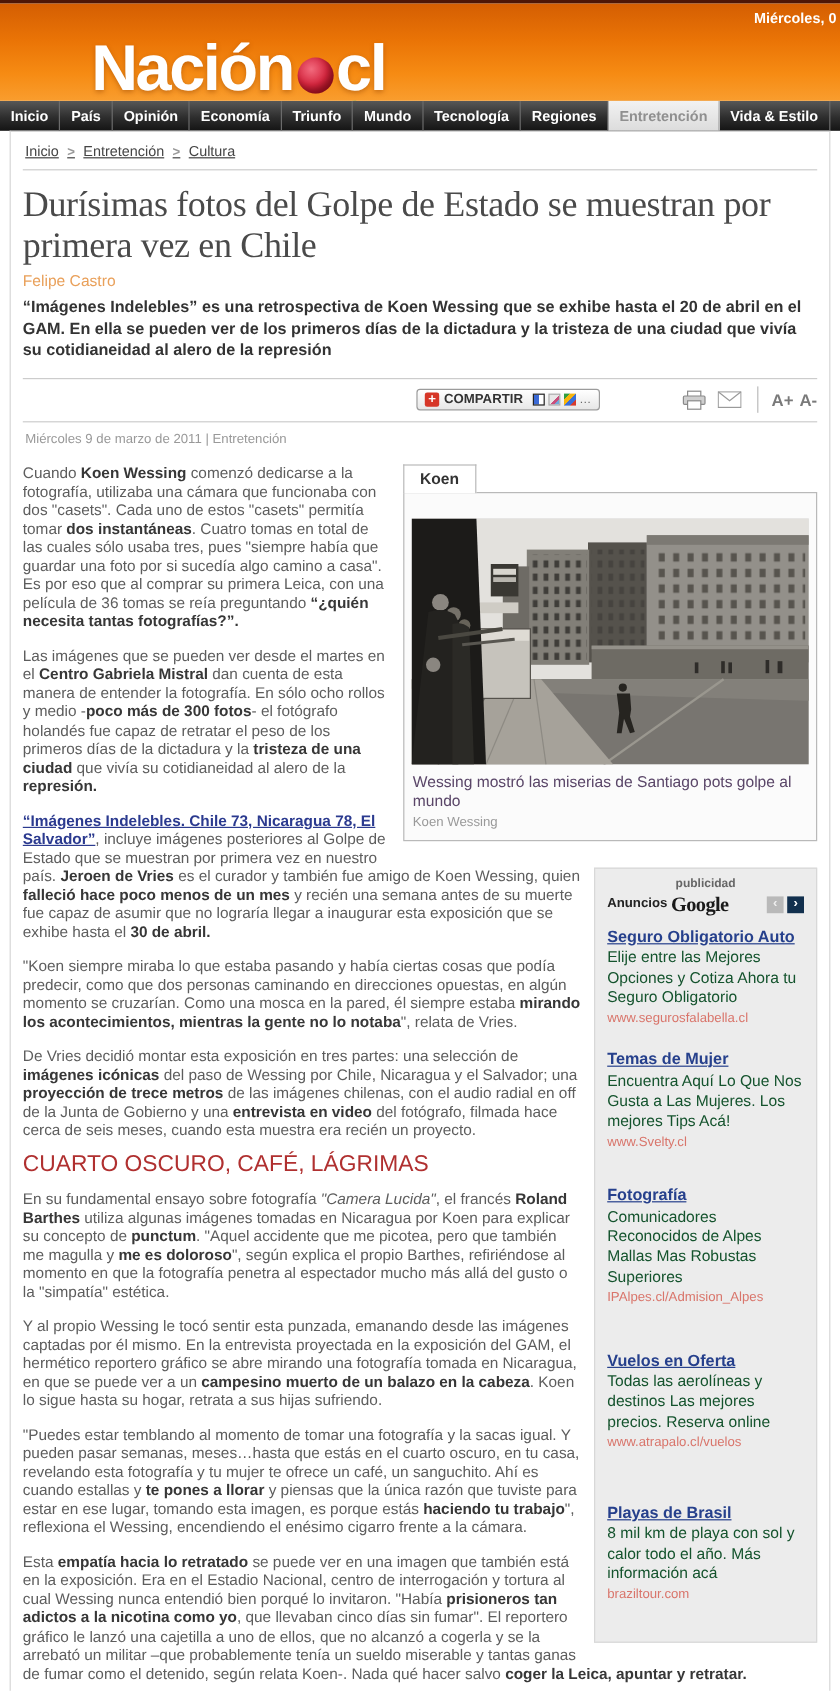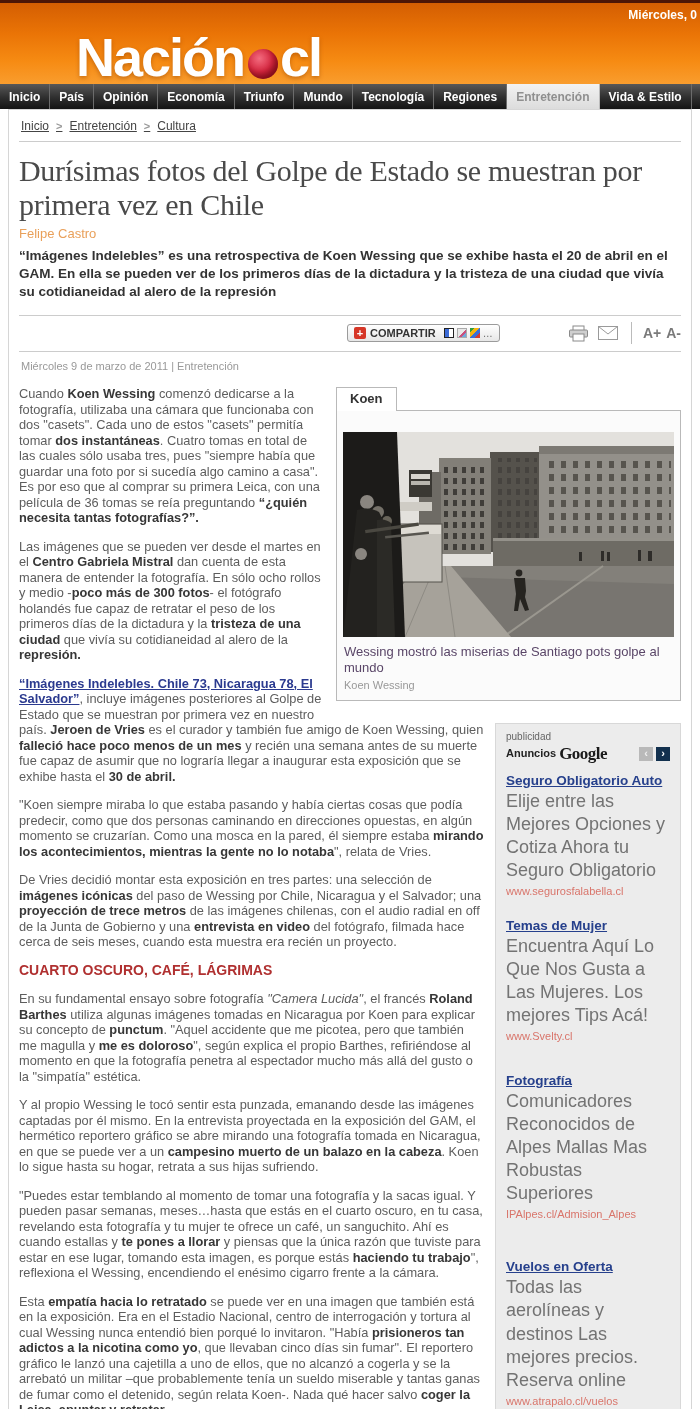--- a/index.html
+++ b/index.html
@@ -67,51 +67,51 @@
           padding-left:11px; margin-left:13px; color:#7a7a7a; font-weight:bold; font-size:14px; height:22px; }
   .fontsize-group span { cursor:pointer; }
   .dateline { font-size:11px; color:#999; padding:8px 2px 14px; border-top:1px solid #ccc; }
   
   .article-body { font-size:12.8px; color:#5d5d5d; line-height:15.5px; }
   .article-body::after { content:""; display:block; clear:both; }
   .article-body p { margin:0 0 13px; }
   .b { font-weight:bold; color:#373737; }
   .lnk { color:#2b3a8f; font-weight:bold; text-decoration:underline; cursor:pointer; }
   .i { font-style:italic; }
-  .section-heading { color:#b03030; font-size:14px; margin:2px 0 13px; font-weight:bold; }
+  .section-heading { color:#b03030; font-size:19px; margin:2px 0 13px; font-weight:normal; }
   
   .photo-box-wrap { float:right; width:345px; margin:0 0 8px 10px; }
   .photo-tab { display:inline-block; background:#fff; border:1px solid #b9b9b9; border-bottom:none;
           padding:3px 13px 4px; font-size:13px; font-weight:bold; color:#333;
           position:relative; top:1px; cursor:pointer; }
   .photo-box { border:1px solid #b9b9b9; background:#fbfbfb; padding:21px 6px 4px; }
   .photo-svg { display:block; width:331px; height:205px; background:#ddd; }
   .photo-caption { font-size:13px; color:#5a4668; line-height:1.25; margin:7px 1px 2px; cursor:pointer; }
   .photo-credit { font-size:11px; color:#999; margin:0 1px 2px; }
   
   .ads-box { float:right; clear:right; width:186px; margin:14px 0 12px 10px;
           background:#ececec; border:1px solid #d8d8d8; padding:5px 10px 14px; }
-  .ads-publicidad { text-align:left; font-size:10px; color:#666; margin-bottom:2px; }
+  .ads-publicidad { text-align:center; font-size:10px; color:#666; margin-bottom:2px;font-weight:bold; }
   .ads-brandrow { display:flex; align-items:center; margin-bottom:11px; }
   .ads-brand-prefix { font-size:11px; font-weight:bold; color:#222; margin-right:3px; }
   .ads-brand { font-family:"Liberation Serif", serif; font-size:17px; font-weight:bold;
           color:#1a1a1a; letter-spacing:-0.5px; }
   .ads-arrows { margin-left:auto; display:flex; gap:3px; }
   .arrow { width:14px; height:14px; text-align:center; line-height:13px; font-size:11px;
           font-weight:bold; cursor:pointer; }
   .arrow.prev { background:#b9b9b9; color:#efefef; }
   .arrow.next { background:#12304e; color:#fff; }
   .ad { margin-bottom:18px; }
   .ad:nth-of-type(2) { margin-bottom:28px; }
   .ad:nth-of-type(3) { margin-bottom:36px; }
   .ad:nth-of-type(4) { margin-bottom:42px; }
   .ad:nth-of-type(5) { margin-bottom:16px; }
   .ad-title { display:block; font-size:13.5px; font-weight:bold; color:#26408c;
           text-decoration:underline; margin-bottom:2px; cursor:pointer; }
-  .ad-text { color:#737373; font-size:18px; line-height:1.28; }
+  .ad-text { color:#14532d; font-size:13px; line-height:1.28; }
   .ad-url { display:block; color:#d9756b; font-size:11px; margin-top:2px;
           cursor:pointer; text-decoration:none; }
 </style>
 </head>
 <body>
 
 <div class="topstrip"></div>
 
 <div class="header">
   <div class="top-date">Miércoles, 0</div>

